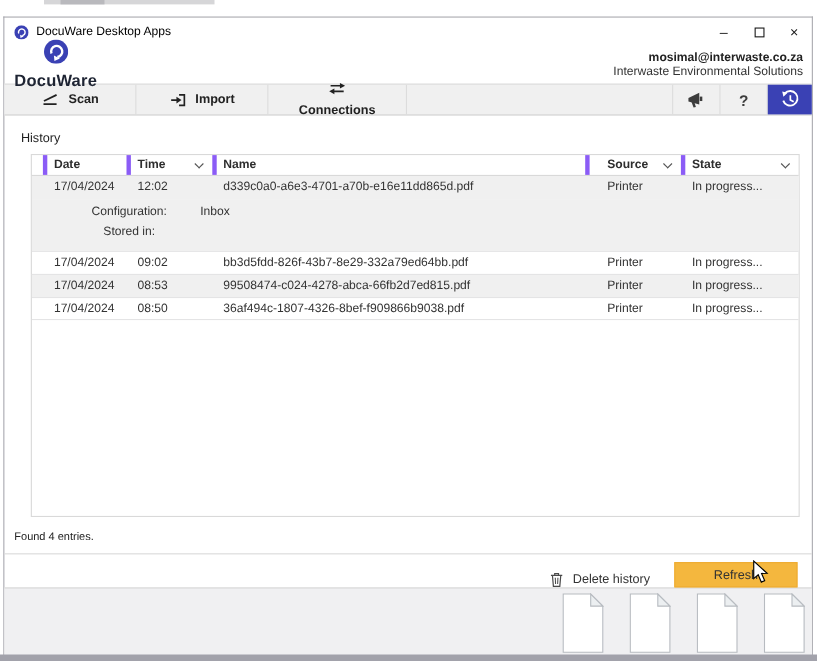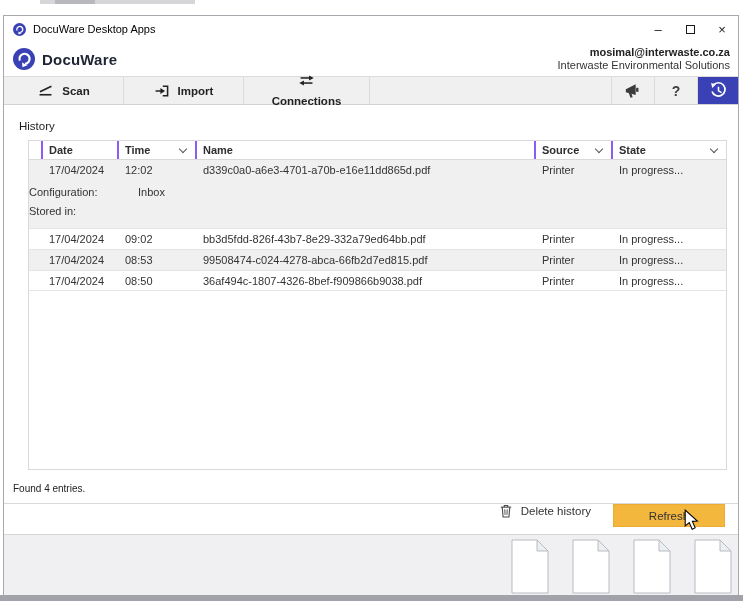--- a/index.html
+++ b/index.html
@@ -17,63 +17,63 @@
   
   .titlebar { height:26px; display:flex; align-items:center; padding-left:9px; }
   .titlebar .title { font-size:11px; color:#000; margin-left:7px; }
   .win-controls { margin-left:auto; display:flex; height:100%; }
   .wc { width:32px; height:100%; border:none; background:transparent; font-size:13px; color:#1a1a1a;
         display:flex; align-items:center; justify-content:center; cursor:default; font-family:"Liberation Sans", sans-serif;}
   .maxbox { width:9px; height:9px; border:1px solid #1a1a1a; display:inline-block; }
 
   
   .header { height:34px; display:flex; align-items:center; justify-content:space-between; padding:0 8px 0 9px; }
-  .brand { display:flex; align-items:center; gap:7px; }
+  .brand { display:flex; align-items:center; gap:7px;flex-direction:column; }
   .brand-name { font-size:15px; font-weight:bold; color:#1e2433; letter-spacing:.2px; }
   .account { text-align:right; line-height:13px; }
   .account .email { font-size:11px; font-weight:bold; color:#222; }
   .account .org { font-size:11px; color:#333;padding-left:37px; }
 
   
   .toolbar { height:29px; background:#f0f0f0; border-top:1px solid #dcdcdc; border-bottom:1px solid #d2d2d2;
              display:flex; align-items:stretch; }
   .tab { width:120px; border-right:1px solid #dcdcdc; display:flex; align-items:center; justify-content:center;
          gap:8px; font-size:11.5px; font-weight:bold; color:#222; background:transparent; border-top:none; border-bottom:none; border-left:none; cursor:default; font-family:"Liberation Sans", sans-serif;}
   .tspacer { flex:1; border-right:1px solid #dcdcdc; }
   .tbtn { width:43px; border:none; border-right:1px solid #dcdcdc; background:transparent;
           display:flex; align-items:center; justify-content:center; cursor:default; }
   .tbtn.active { width:40px; background:#3a41b4; border-right:none; }
   .help-glyph { font-size:14px; font-weight:bold; color:#3c3c3c; font-family:"Liberation Sans", sans-serif;}
 
   
   .section-title { margin:15px 0 8px 15px; font-size:11.5px; font-weight:normal; color:#1f1f1f; }
   .table { margin-left:24px; width:699px; height:330px; border:1px solid #d9d9d9; background:#fff; font-size:11px; }
   .thead { display:flex; height:19px; line-height:18px; border-bottom:1px solid #d9d9d9; font-weight:bold; color:#2e2e2e; }
-  .thead > div { border-right:2px solid #8b5cf6; padding-left:6px; display:flex; align-items:center; }
+  .thead > div { border-right:4px solid #8b5cf6; padding-left:6px; display:flex; align-items:center; }
   .thead > div:last-child { border-right:none; }
   .c0 { width:14px; flex:none; padding-left:0 !important; }
   .c1 { width:76px; flex:none; }
   .c2 { width:78px; flex:none; }
   .c3 { width:339px; flex:none; }
-  .c4 { width:77px; flex:none; }
+  .c4 { width:77px; flex:none;margin-left:10px; }
   .c5 { flex:1; }
   .chev { width:6px; height:6px; border-right:1.5px solid #555; border-bottom:1.5px solid #555;
           transform:rotate(45deg); margin-left:auto; margin-right:9px; margin-top:-3px; flex:none; }
   .trow { display:flex; height:21px; line-height:21px; color:#333; }
   .trow > div { padding-left:6px; overflow:hidden; white-space:nowrap; }
   .trow.sep, .gap-sep { border-top:1px solid #e4e4e5; }
   .gray { background:#f0f0f0; }
   .tdetails { padding:2px 0 7px 0; }
   .dline { height:19px; line-height:19px; display:flex; }
-  .dlabel { display:inline-block; width:89px; text-align:left; flex:none; }
+  .dlabel { display:inline-block; width:89px; text-align:center; flex:none;margin-left:44px; }
   .dvalue { font-weight:normal; margin-left:20px; }
   .summary { margin:13px 0 0 9px; font-size:10px; color:#222; }
 
   
-  .actionbar { margin-top:9px; border-top:1px solid #d9d9d9; height:31px; display:flex; align-items:flex-start;
+  .actionbar { margin-top:9px; border-top:1px solid #d9d9d9; height:31px; display:flex; align-items:flex-end;
                justify-content:flex-end; gap:22px; padding-right:13px; }
   .delete-btn { display:flex; align-items:center; gap:9px; border:none; background:transparent;
                 font-size:11.5px; color:#333; cursor:default; font-family:"Liberation Sans", sans-serif;}
   .refresh-btn { width:112px; height:23px; background:#f4b73e; border:1px solid #eeac32; font-size:11.5px;
                  color:#333; cursor:default; font-family:"Liberation Sans", sans-serif;}
 
   
   .docstrip { height:63px; background:#f0f0f2; border-top:1px solid #d6d6d6; display:flex; align-items:center;
               justify-content:flex-end; gap:23px; padding-right:6px; }
 

